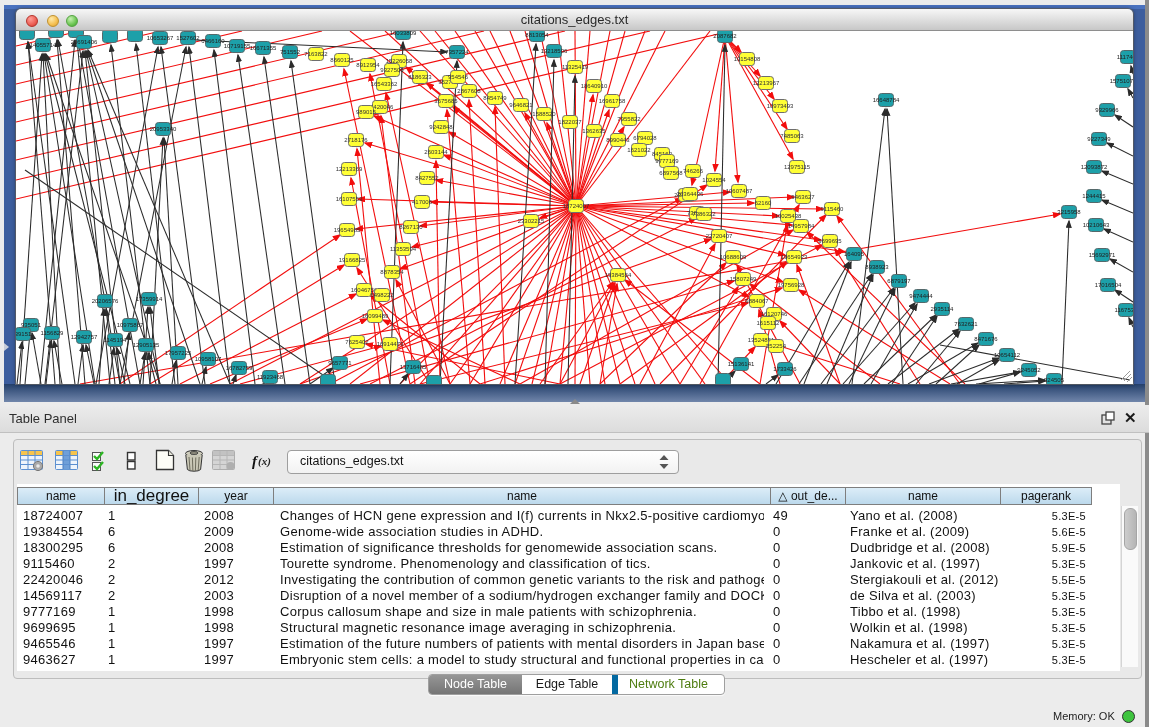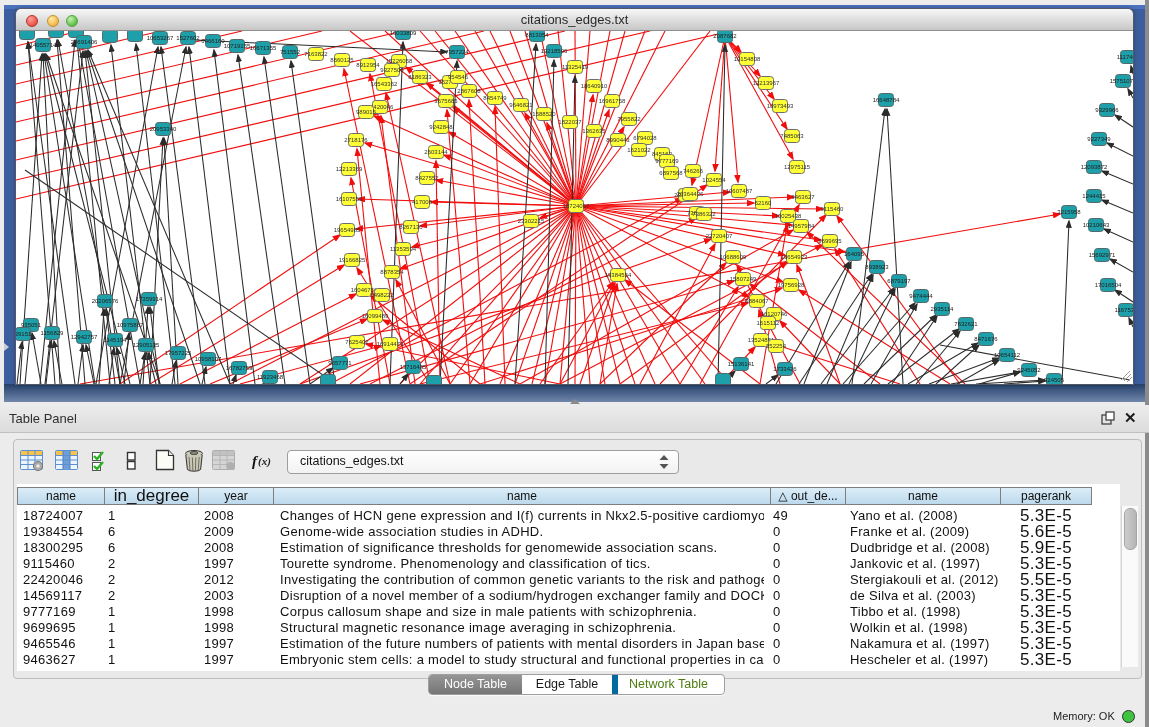--- a/index.html
+++ b/index.html
@@ -641,21 +641,21 @@
 <div style="position:absolute;left:273px;top:487px;width:496px;height:16px;background:linear-gradient(#dcedf8,#bcd9ec);border:1px solid #7e7e7e;font-size:12px;line-height:16px;text-align:center;color:#111">name</div>
 <div style="position:absolute;left:770px;top:487px;width:74px;height:16px;background:linear-gradient(#dcedf8,#bcd9ec);border:1px solid #7e7e7e;font-size:12px;line-height:16px;text-align:center;color:#111">△ out_de...</div>
 <div style="position:absolute;left:845px;top:487px;width:154px;height:16px;background:linear-gradient(#dcedf8,#bcd9ec);border:1px solid #7e7e7e;font-size:12px;line-height:16px;text-align:center;color:#111">name</div>
 <div style="position:absolute;left:1000px;top:487px;width:90px;height:16px;background:linear-gradient(#dcedf8,#bcd9ec);border:1px solid #7e7e7e;font-size:12px;line-height:16px;text-align:center;color:#111">pagerank</div>
 <div style="position:absolute;left:23px;top:508px;width:80px;font-size:13px;letter-spacing:0.3px;line-height:16px;text-align:left;white-space:nowrap;overflow:hidden;color:#111">18724007<br>19384554<br>18300295<br>9115460<br>22420046<br>14569117<br>9777169<br>9699695<br>9465546<br>9463627</div>
 <div style="position:absolute;left:108px;top:508px;width:60px;font-size:13px;letter-spacing:0.3px;line-height:16px;text-align:left;white-space:nowrap;overflow:hidden;color:#111">1<br>6<br>6<br>2<br>2<br>2<br>1<br>1<br>1<br>1</div>
 <div style="position:absolute;left:204px;top:508px;width:60px;font-size:13px;letter-spacing:0.3px;line-height:16px;text-align:left;white-space:nowrap;overflow:hidden;color:#111">2008<br>2009<br>2008<br>1997<br>2012<br>2003<br>1998<br>1998<br>1997<br>1997</div>
 <div style="position:absolute;left:280px;top:508px;width:484px;font-size:13px;letter-spacing:0.3px;line-height:16px;text-align:left;white-space:nowrap;overflow:hidden;color:#111">Changes of HCN gene expression and I(f) currents in Nkx2.5-positive cardiomyoc...<br>Genome-wide association studies in ADHD.<br>Estimation of significance thresholds for genomewide association scans.<br>Tourette syndrome. Phenomenology and classification of tics.<br>Investigating the contribution of common genetic variants to the risk and pathogen...<br>Disruption of a novel member of a sodium/hydrogen exchanger family and DOCK...<br>Corpus callosum shape and size in male patients with schizophrenia.<br>Structural magnetic resonance image averaging in schizophrenia.<br>Estimation of the future numbers of patients with mental disorders in Japan base...<br>Embryonic stem cells: a model to study structural and functional properties in car...</div>
 <div style="position:absolute;left:773px;top:508px;width:60px;font-size:13px;letter-spacing:0.3px;line-height:16px;text-align:left;white-space:nowrap;overflow:hidden;color:#111">49<br>0<br>0<br>0<br>0<br>0<br>0<br>0<br>0<br>0</div>
 <div style="position:absolute;left:850px;top:508px;width:150px;font-size:13px;letter-spacing:0.3px;line-height:16px;text-align:left;white-space:nowrap;overflow:hidden;color:#111">Yano et al. (2008)<br>Franke et al. (2009)<br>Dudbridge et al. (2008)<br>Jankovic et al. (1997)<br>Stergiakouli et al. (2012)<br>de Silva et al. (2003)<br>Tibbo et al. (1998)<br>Wolkin et al. (1998)<br>Nakamura et al. (1997)<br>Hescheler et al. (1997)</div>
-<div style="position:absolute;left:1006px;top:508px;width:80px;font-size:17px;letter-spacing:0.3px;line-height:16px;text-align:center;white-space:nowrap;overflow:hidden;color:#111">5.3E-5<br>5.6E-5<br>5.9E-5<br>5.3E-5<br>5.5E-5<br>5.3E-5<br>5.3E-5<br>5.3E-5<br>5.3E-5<br>5.3E-5</div>
+<div style="position:absolute;left:1006px;top:508px;width:80px;font-size:11px;letter-spacing:0.3px;line-height:16px;text-align:right;white-space:nowrap;overflow:hidden;color:#111">5.3E-5<br>5.6E-5<br>5.9E-5<br>5.3E-5<br>5.5E-5<br>5.3E-5<br>5.3E-5<br>5.3E-5<br>5.3E-5<br>5.3E-5</div>
 
 <div class="abs" style="left:1121px;top:506px;width:16px;height:161px;background:#fafafa;border-left:1px solid #d5d5d5"></div>
 <div class="abs" style="left:1123.5px;top:508px;width:11px;height:40px;background:linear-gradient(90deg,#cdcdcd,#b5b5b5);border:1px solid #a5a5a5;border-radius:6px"></div>
 
 <div class="abs" style="left:428px;top:674px;width:295px;height:19px;border:1px solid #9f9f9f;border-radius:4px;background:#fff;overflow:hidden;box-shadow:0 1px 1px rgba(255,255,255,.8)">
   <div class="abs" style="left:0;top:0;width:93px;height:19px;background:linear-gradient(#969696,#757575);color:#fff;font-size:12.5px;text-align:center;line-height:19px">Node Table</div>
   <div class="abs" style="left:93px;top:0;width:90px;height:19px;border-right:6px solid #0369a1;color:#1a1a1a;font-size:12.5px;text-align:center;line-height:19px">Edge Table</div>
   <div class="abs" style="left:184px;top:0;width:111px;height:19px;color:#4d7c0f;font-size:12.5px;text-align:center;line-height:19px">Network Table</div>
 </div>
 

